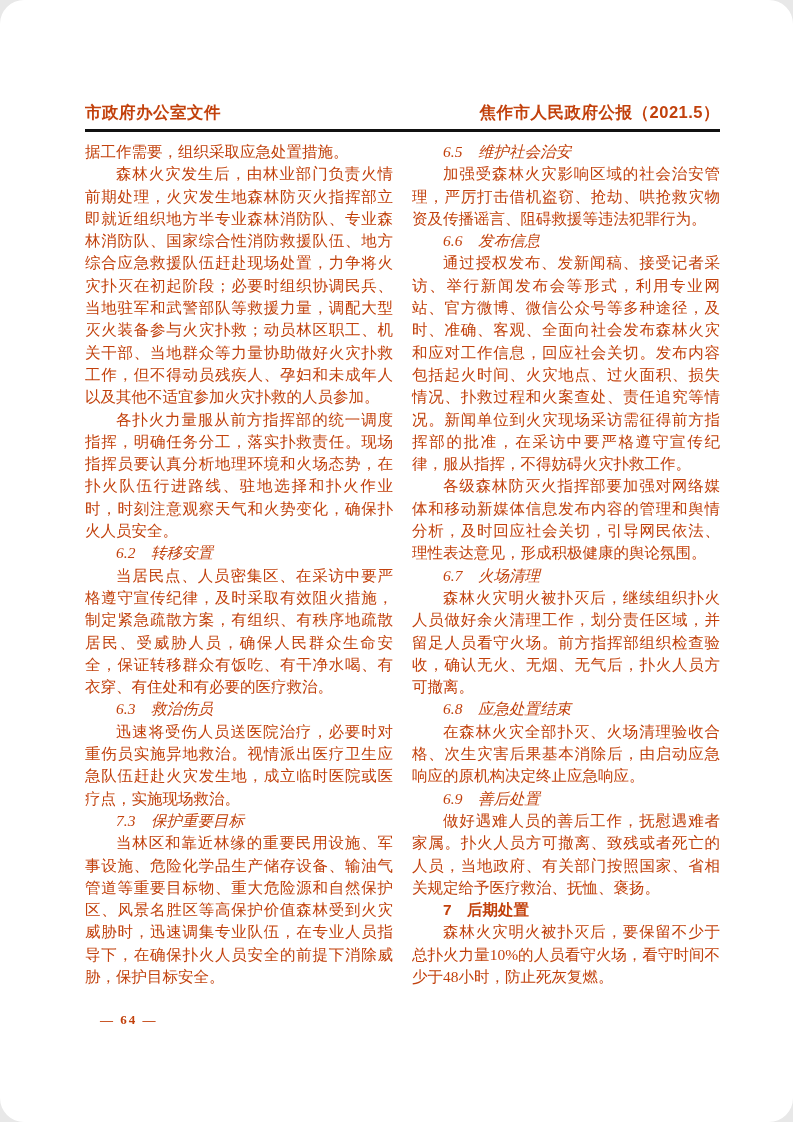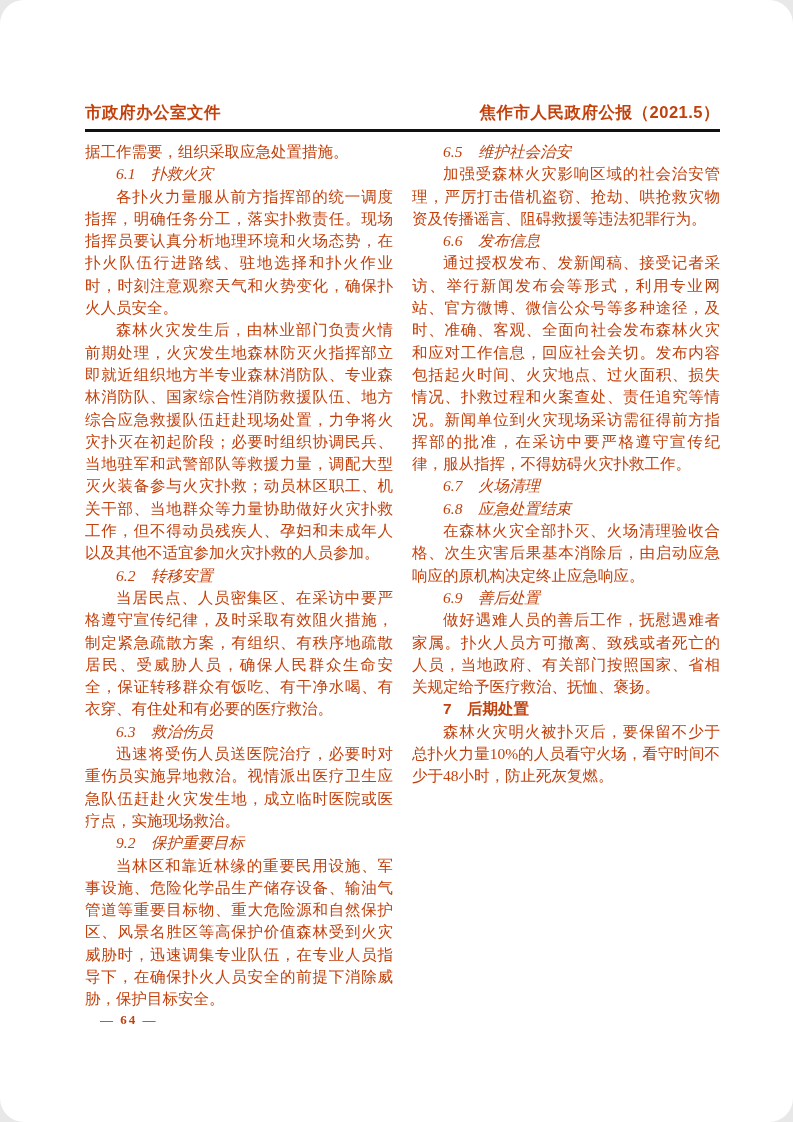--- a/index.html
+++ b/index.html
@@ -76,36 +76,37 @@
 
 <div class="page">
   <div class="page-header">
     <span>市政府办公室文件</span>
     <span>焦作市人民政府公报（2021.5）</span>
   </div>
   <div class="header-rule"></div>
   <div class="columns">
     <div class="col" id="col-left">
         <p class="cont">据工作需要，组织采取应急处置措施。</p>
-        <p class="h3">6.1　扑救火灾</p>
+        <p class="para">森林火灾发生后，由林业部门负责火情前期处理，火灾发生地森林防灭火指挥部立即就近组织地方半专业森林消防队、专业森林消防队、国家综合性消防救援队伍、地方综合应急救援队伍赶赴现场处置，力争将火灾扑灭在初起阶段；必要时组织协调民兵、当地驻军和武警部队等救援力量，调配大型灭火装备参与火灾扑救；动员林区职工、机关干部、当地群众等力量协助做好火灾扑救工作，但不得动员残疾人、孕妇和未成年人以及其他不适宜参加火灾扑救的人员参加。</p>
         <p class="para">各扑火力量服从前方指挥部的统一调度指挥，明确任务分工，落实扑救责任。现场指挥员要认真分析地理环境和火场态势，在扑火队伍行进路线、驻地选择和扑火作业时，时刻注意观察天气和火势变化，确保扑火人员安全。</p>
-        <p class="para">森林火灾发生后，由林业部门负责火情前期处理，火灾发生地森林防灭火指挥部立即就近组织地方半专业森林消防队、专业森林消防队、国家综合性消防救援队伍、地方综合应急救援队伍赶赴现场处置，力争将火灾扑灭在初起阶段；必要时组织协调民兵、当地驻军和武警部队等救援力量，调配大型灭火装备参与火灾扑救；动员林区职工、机关干部、当地群众等力量协助做好火灾扑救工作，但不得动员残疾人、孕妇和未成年人以及其他不适宜参加火灾扑救的人员参加。</p>
         <p class="h3">6.2　转移安置</p>
         <p class="para">当居民点、人员密集区、在采访中要严格遵守宣传纪律，及时采取有效阻火措施，制定紧急疏散方案，有组织、有秩序地疏散居民、受威胁人员，确保人民群众生命安全，保证转移群众有饭吃、有干净水喝、有衣穿、有住处和有必要的医疗救治。</p>
         <p class="h3">6.3　救治伤员</p>
         <p class="para">迅速将受伤人员送医院治疗，必要时对重伤员实施异地救治。视情派出医疗卫生应急队伍赶赴火灾发生地，成立临时医院或医疗点，实施现场救治。</p>
-        <p class="h3">9.2　保护重要目标</p>
+        <p class="h3">7.3　保护重要目标</p>
         <p class="para">当林区和靠近林缘的重要民用设施、军事设施、危险化学品生产储存设备、输油气管道等重要目标物、重大危险源和自然保护区、风景名胜区等高保护价值森林受到火灾威胁时，迅速调集专业队伍，在专业人员指导下，在确保扑火人员安全的前提下消除威胁，保护目标安全。</p>
       </div>
     <div class="col" id="col-right">
         <p class="h3">6.5　维护社会治安</p>
         <p class="para">加强受森林火灾影响区域的社会治安管理，严厉打击借机盗窃、抢劫、哄抢救灾物资及传播谣言、阻碍救援等违法犯罪行为。</p>
         <p class="h3">6.6　发布信息</p>
         <p class="para">通过授权发布、发新闻稿、接受记者采访、举行新闻发布会等形式，利用专业网站、官方微博、微信公众号等多种途径，及时、准确、客观、全面向社会发布森林火灾和应对工作信息，回应社会关切。发布内容包括起火时间、火灾地点、过火面积、损失情况、扑救过程和火案查处、责任追究等情况。新闻单位到火灾现场采访需征得前方指挥部的批准，在采访中要严格遵守宣传纪律，服从指挥，不得妨碍火灾扑救工作。</p>
+        <p class="para">各级森林防灭火指挥部要加强对网络媒体和移动新媒体信息发布内容的管理和舆情分析，及时回应社会关切，引导网民依法、理性表达意见，形成积极健康的舆论氛围。</p>
         <p class="h3">6.7　火场清理</p>
+        <p class="para">森林火灾明火被扑灭后，继续组织扑火人员做好余火清理工作，划分责任区域，并留足人员看守火场。前方指挥部组织检查验收，确认无火、无烟、无气后，扑火人员方可撤离。</p>
         <p class="h3">6.8　应急处置结束</p>
         <p class="para">在森林火灾全部扑灭、火场清理验收合格、次生灾害后果基本消除后，由启动应急响应的原机构决定终止应急响应。</p>
         <p class="h3">6.9　善后处置</p>
         <p class="para">做好遇难人员的善后工作，抚慰遇难者家属。扑火人员方可撤离、致残或者死亡的人员，当地政府、有关部门按照国家、省相关规定给予医疗救治、抚恤、褒扬。</p>
         <p class="h2">7　后期处置</p>
         <p class="para">森林火灾明火被扑灭后，要保留不少于总扑火力量10%的人员看守火场，看守时间不少于48小时，防止死灰复燃。</p>
       </div>
   </div>
   <div class="page-footer">
     <span>— 64 —</span>

